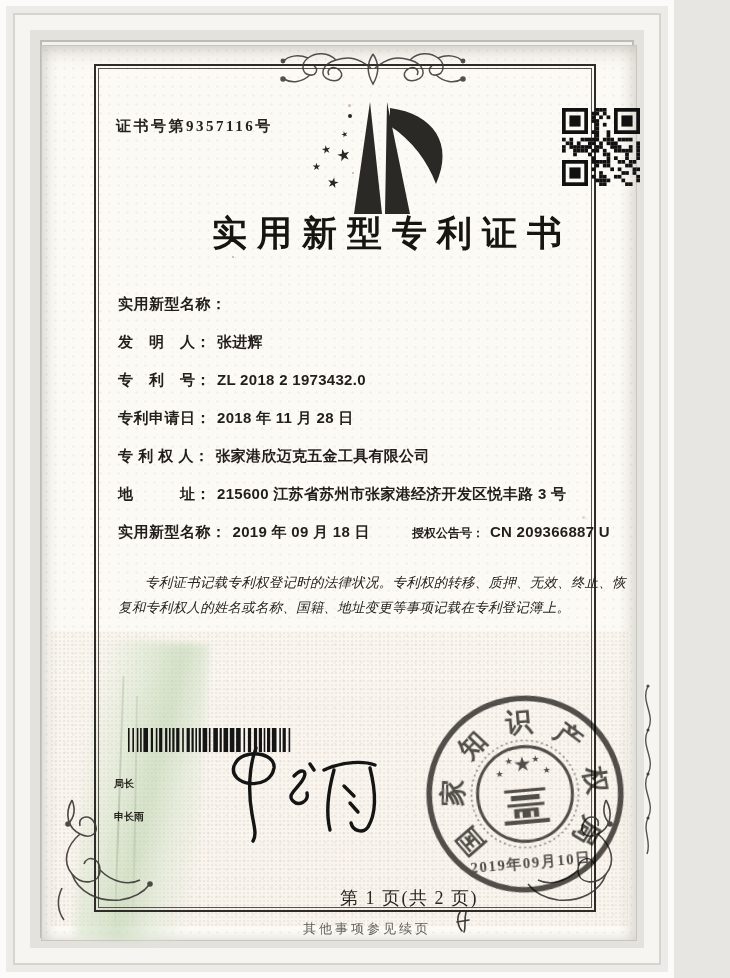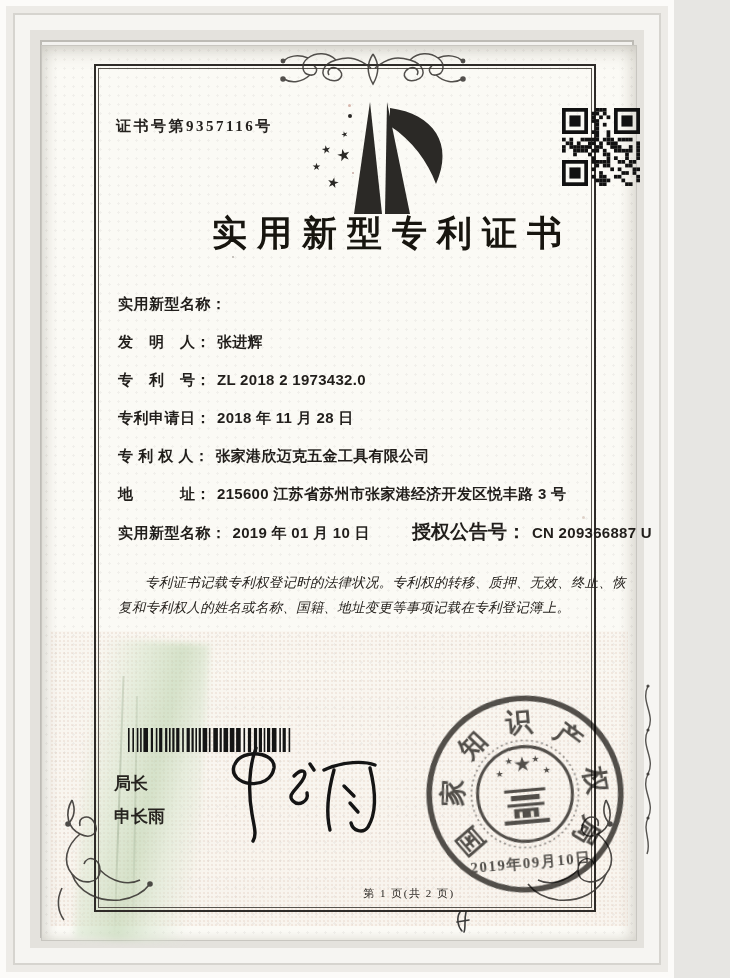--- a/index.html
+++ b/index.html
@@ -45,33 +45,33 @@
     letter-spacing:2.5px;color:#24211e;}
   .logo{position:absolute;left:256px;top:48px;width:158px;height:128px;}
   .qr{position:absolute;left:520px;top:62px;width:78px;height:78px;}
   .title{position:absolute;left:52px;top:164px;width:596px;margin:0;text-align:center;
     font-size:35px;font-weight:700;letter-spacing:10px;color:#17150f;}
   .fields{position:absolute;left:76px;top:249px;width:520px;display:flex;flex-direction:column;gap:20px;
     font-family:"Liberation Sans",sans-serif;}
   .frow{display:flex;align-items:baseline;white-space:nowrap;line-height:18px;}
   .flabel{font-size:15px;font-weight:700;color:#211e1b;letter-spacing:.5px;flex:0 0 auto;}
   .fvalue{font-size:15px;font-weight:700;color:#211e1b;margin-left:6px;letter-spacing:.3px;}
-  .flabel2{font-size:19px;font-weight:700;color:#211e1b;margin-left:42px;}
+  .flabel2{font-size:12px;font-weight:700;color:#211e1b;margin-left:42px;}
   .paras{position:absolute;left:76px;top:525px;width:508px;}
   .paras p{margin:0 0 3px 0;font-size:13.5px;line-height:1.82;text-indent:2em;text-align:justify;
     font-style:italic;color:#26221e;letter-spacing:.2px;}
   .barcode{position:absolute;left:86px;top:682px;width:165px;height:24px;}
   .signer{position:absolute;left:72px;top:728px;font-family:"Liberation Sans",sans-serif;
-    font-size:17px;font-weight:700;color:#26231f;line-height:20px;}
+    font-size:10px;font-weight:700;color:#26231f;line-height:20px;}
   .signer .line1{margin-bottom:13px;}
   .signature{position:absolute;left:180px;top:694px;width:162px;height:106px;}
   .seal{position:absolute;left:380px;top:645px;width:206px;height:206px;transform:rotate(-5deg);
     opacity:.88;mix-blend-mode:multiply;filter:blur(.3px);}
   .page-footer{position:absolute;left:52px;top:840px;width:596px;text-align:center;
-    font-size:11px;letter-spacing:1.5px;color:#2a2723;padding-left:34px;}
+    font-size:18px;letter-spacing:1.5px;color:#2a2723;padding-left:34px;}
   .note{position:absolute;left:170px;top:874px;width:310px;text-align:center;font-size:13px;
     letter-spacing:3px;color:#2c2925;filter:blur(.7px);opacity:.75;}
   .note-mark{position:absolute;left:412px;top:864px;width:18px;height:24px;opacity:.85;}
 </style>
 </head>
 <body>
 
 <div class="stage">
   <div class="frame"></div>
 
@@ -312,21 +312,21 @@
       <div class="frow">
         <span class="flabel">专 利 权 人：</span>
         <span class="fvalue">张家港欣迈克五金工具有限公司</span>
       </div>
       <div class="frow">
         <span class="flabel">地　　　址：</span>
         <span class="fvalue">215600 江苏省苏州市张家港经济开发区悦丰路 3 号</span>
       </div>
       <div class="frow">
         <span class="flabel">实用新型名称：</span>
-        <span class="fvalue">2019 年 01 月 10 日</span>
+        <span class="fvalue">2019 年 09 月 18 日</span>
         <span class="flabel2">授权公告号：</span>
         <span class="fvalue">CN 209366887 U</span>
       </div>
     </div>
 
     <div class="paras">
       <p>专利证书记载专利权登记时的法律状况。专利权的转移、质押、无效、终止、恢复和专利权人的姓名或名称、国籍、地址变更等事项记载在专利登记簿上。</p>
     </div>
 
     <svg class="barcode" id="barcode" viewBox="0 0 165 24" preserveAspectRatio="none">
@@ -413,20 +413,21 @@
           <rect x="88" y="114" width="24" height="9"></rect>
           <rect x="78" y="125" width="44" height="4"></rect>
           <rect x="93" y="117" width="3" height="6" fill="#fbfaf5"></rect>
           <rect x="104" y="117" width="3" height="6" fill="#fbfaf5"></rect>
         </g>
       </g>
       <text x="100" y="172" text-anchor="middle" font-size="14.5" letter-spacing="1.5" font-weight="bold" fill="#3d3b38">2019年09月10日</text>
     </svg>
 
     <div class="page-footer">第 1 页(共 2 页)</div>
+    <div class="note">其他事项参见续页</div>
     <svg class="note-mark" viewBox="0 0 18 24">
       <g stroke="#1c1c1c" fill="none" stroke-width="1.6" stroke-linecap="round">
         <path d="M6,2 C2,8 4,17 8,21"></path>
         <path d="M12,2 C10,10 12,17 10,22"></path>
         <path d="M3,12 L15,10"></path>
       </g>
     </svg>
   </div>
 </div>
 

